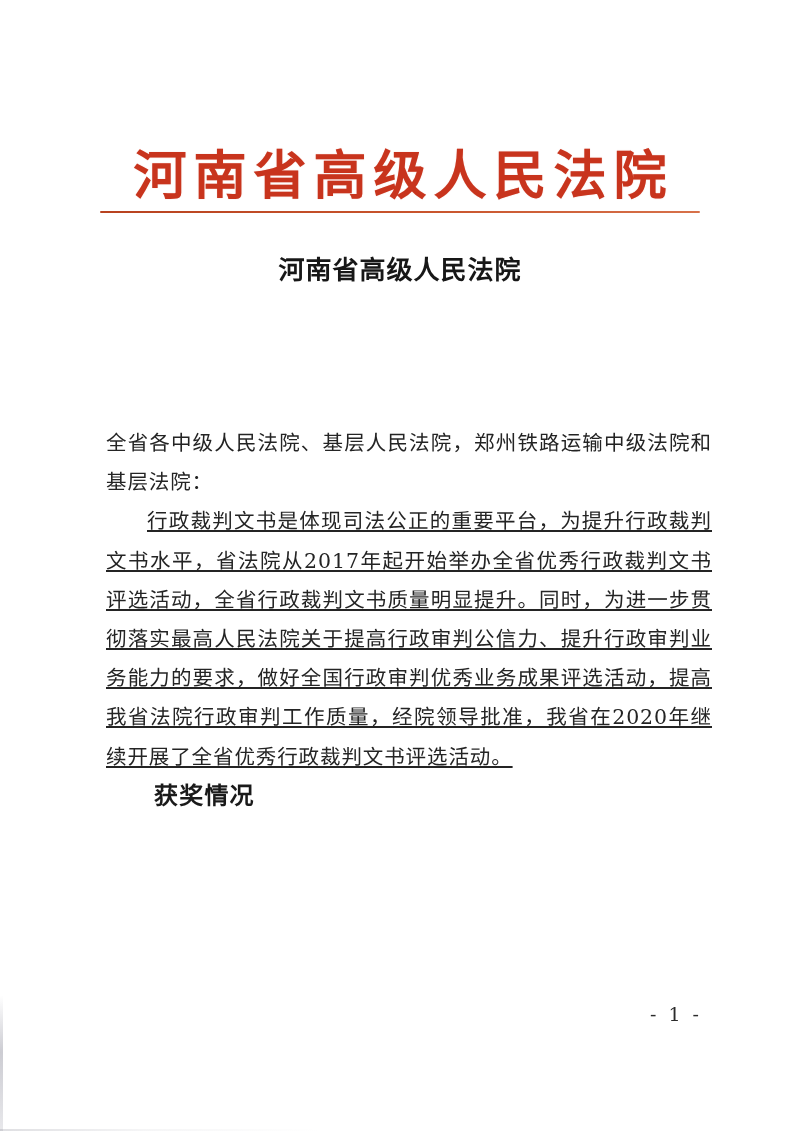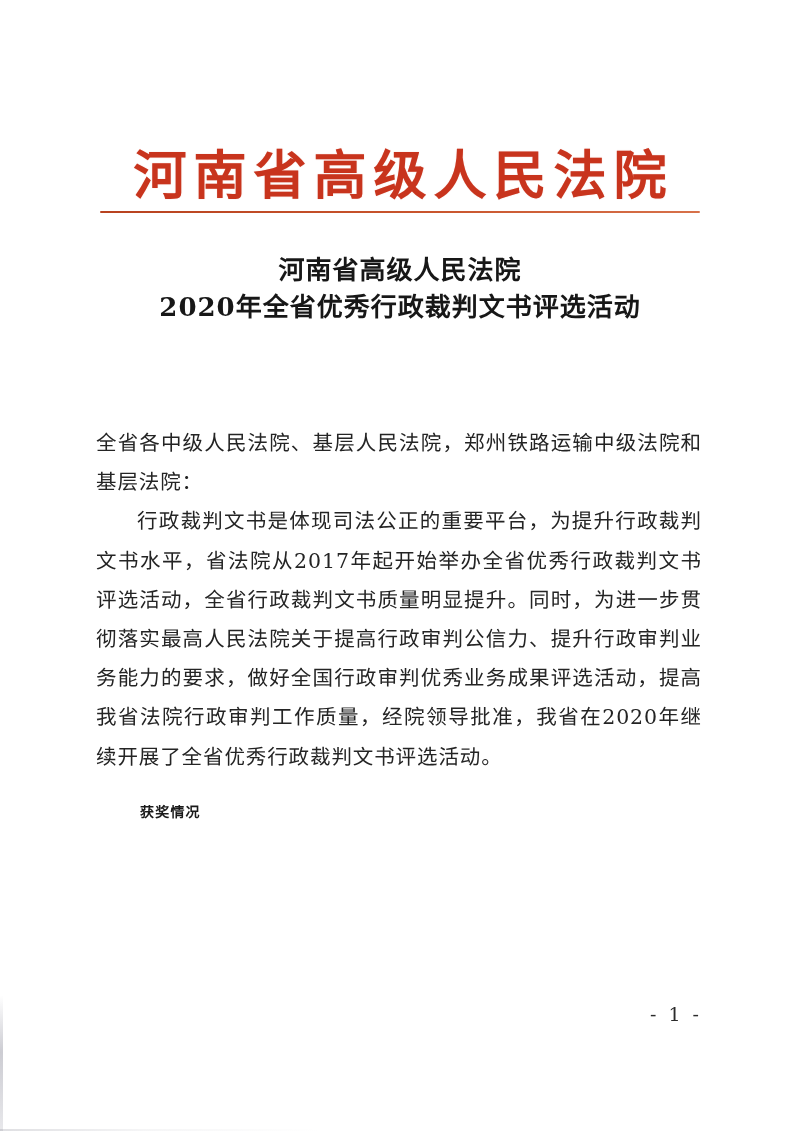--- a/index.html
+++ b/index.html
@@ -90,45 +90,45 @@
     font-size: 26px;
     line-height: 37px;
     letter-spacing: 1px;
     color: #171717;
   }
   .doc-title div { white-space: nowrap; }
 
   
   .body-block {
     position: absolute;
-    left: 96px;
+    left: 106px;
     width: 606px;
     top: 424px;
   }
   .para {
     font-family: "DejaVu Serif", "Liberation Serif", serif;
     font-size: 20.5px;
     line-height: 39.2px;
     letter-spacing: 0.9px;
     text-align: justify;
     text-justify: inter-character;
     color: #242424;
     margin: 0;
   }
-  .para.indent { text-indent: 2em; }
+  .para.indent { text-indent: 2em; text-decoration: underline; }
 
   .section-heading {
     font-family: "DejaVu Sans", "Liberation Sans", sans-serif;
-    font-size: 14px;
+    font-size: 24px;
     line-height: 39.2px;
     letter-spacing: 1.2px;
     font-weight: 700;
     color: #1a1a1a;
     text-indent: 2em;
-    margin: 16px;
+    margin: 0;
   }
 
   
   .page-number {
     position: absolute;
     right: 98px;
     top: 1003px;
     font-family: "DejaVu Serif", "Liberation Serif", serif;
     font-size: 19px;
     letter-spacing: 3px;
@@ -143,21 +143,20 @@
   <div class="scan-edge-left"></div>
   <div class="scan-edge-bottom"></div>
 
   <div class="masthead">
     <div class="masthead-title">河南省高级人民法院</div>
   </div>
   <div class="masthead-rule"></div>
 
   <div class="doc-title">
     <div>河南省高级人民法院</div>
-    <div>2020年全省优秀行政裁判文书评选活动</div>
   </div>
 
   <div class="body-block">
     <p class="para">全省各中级人民法院、基层人民法院，郑州铁路运输中级法院和基层法院：</p>
     <p class="para indent">行政裁判文书是体现司法公正的重要平台，为提升行政裁判文书水平，省法院从2017年起开始举办全省优秀行政裁判文书评选活动，全省行政裁判文书质量明显提升。同时，为进一步贯彻落实最高人民法院关于提高行政审判公信力、提升行政审判业务能力的要求，做好全国行政审判优秀业务成果评选活动，提高我省法院行政审判工作质量，经院领导批准，我省在2020年继续开展了全省优秀行政裁判文书评选活动。</p>
     <p class="section-heading">获奖情况</p>
   </div>
 
   <div class="page-number">- 1 -</div>
 

